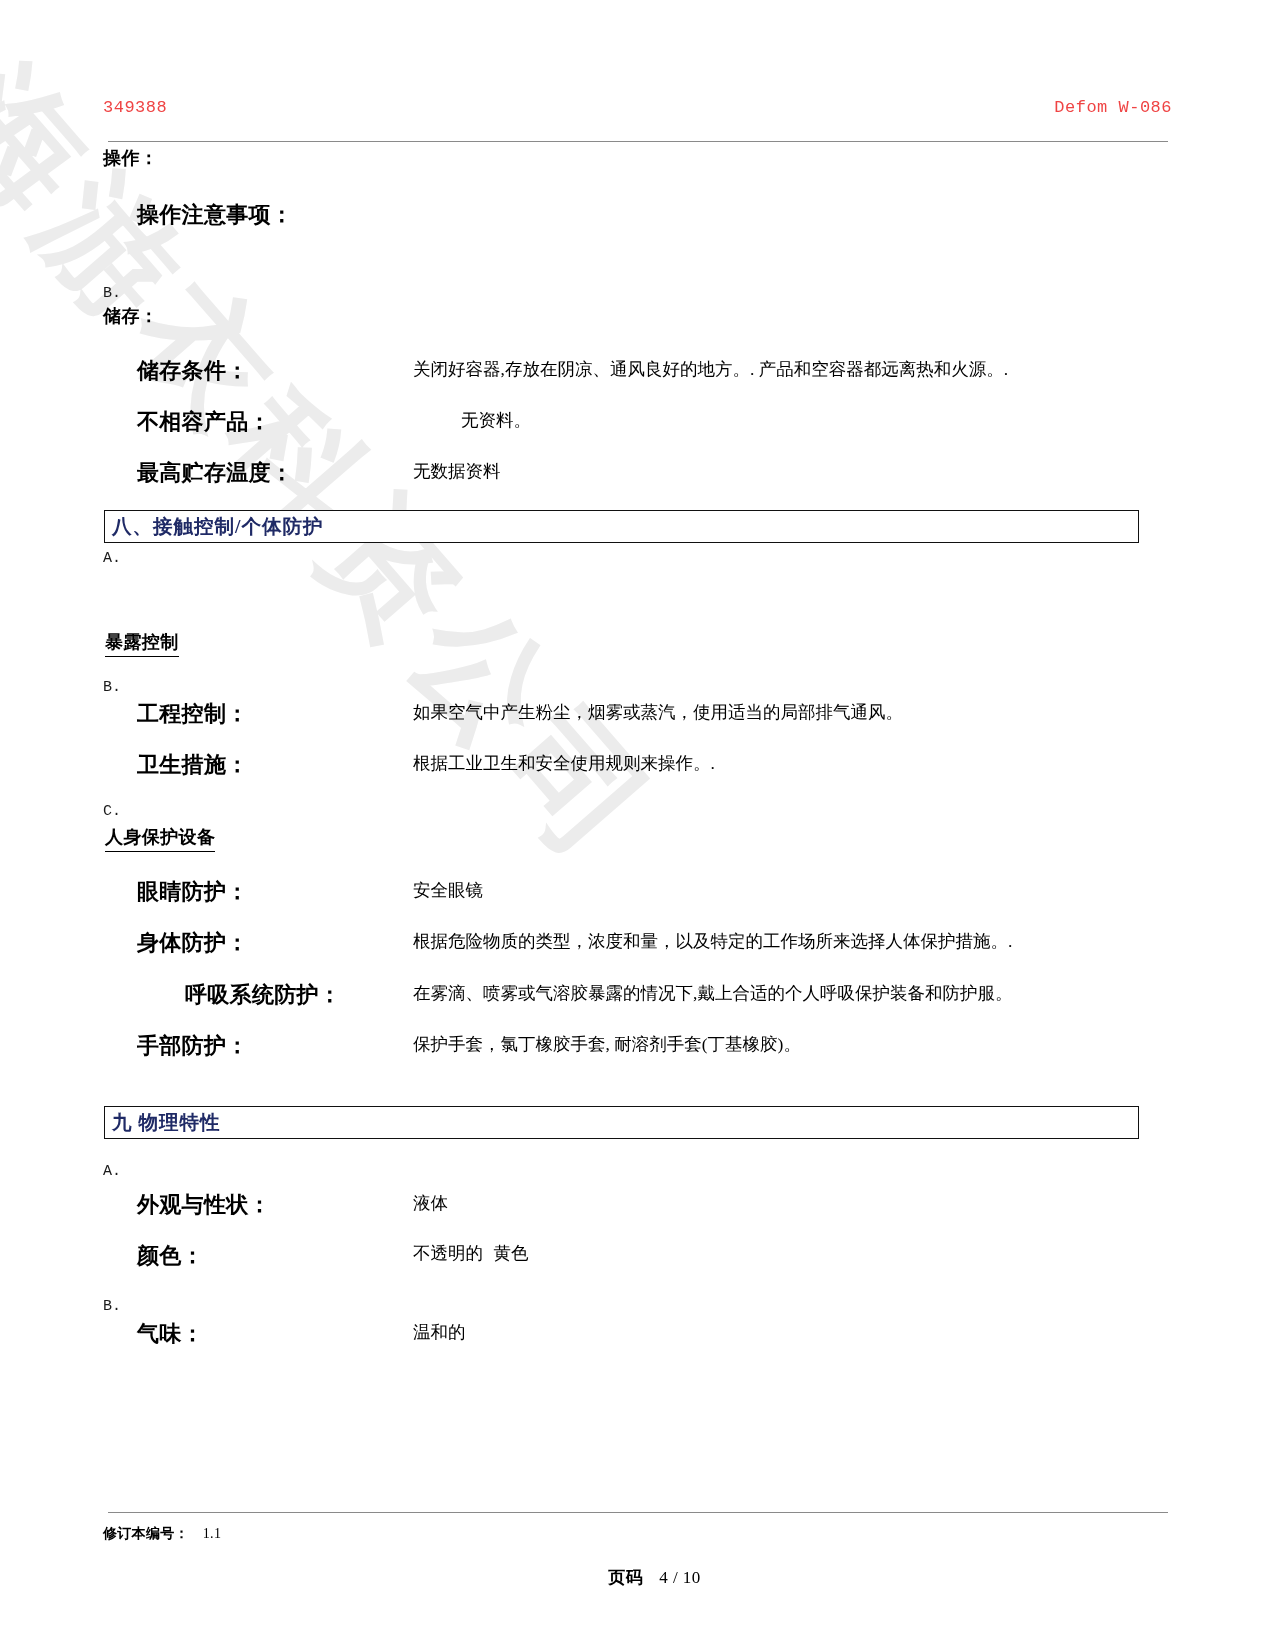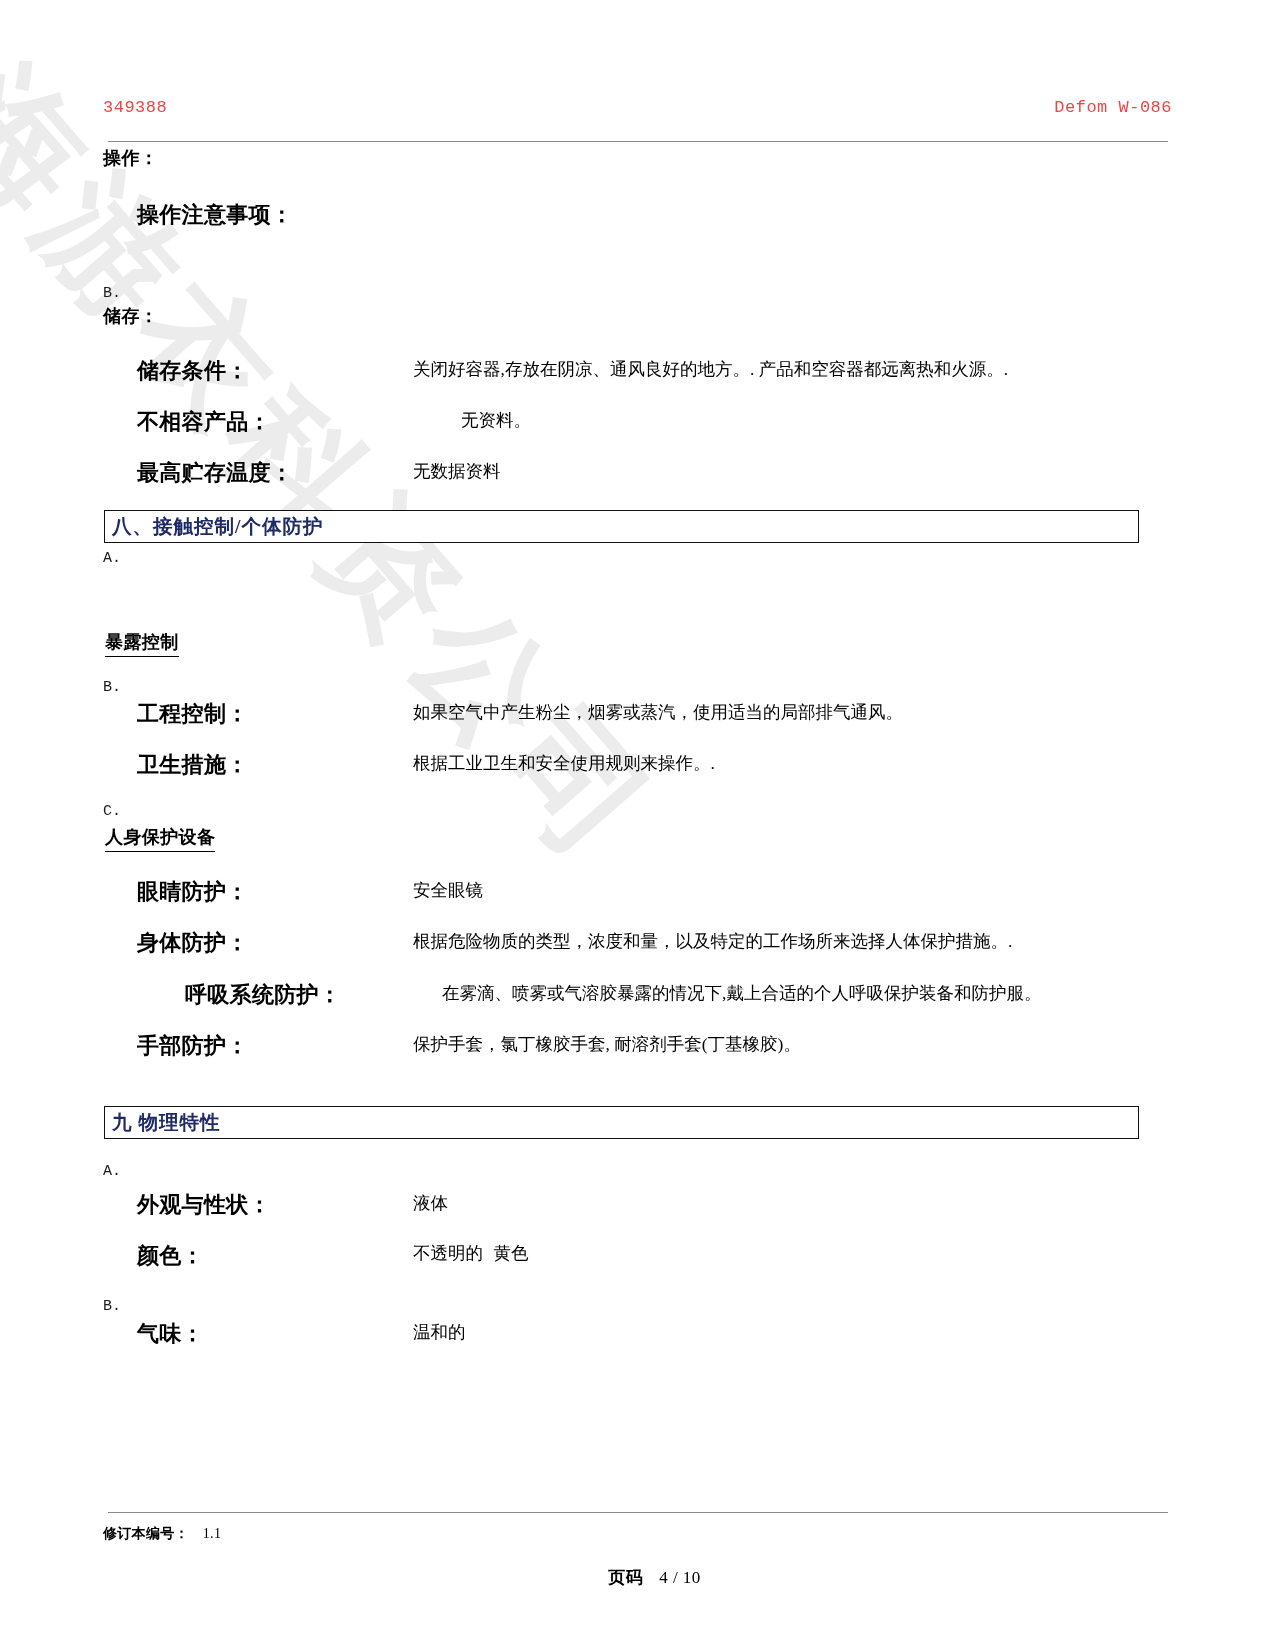--- a/index.html
+++ b/index.html
@@ -225,21 +225,21 @@
     <div class="blk letter" style="top:800px; left:103px;">C.</div>
     <div class="underlined" style="top:825px;">人身保护设备</div>
 
     <div class="label" style="top:877px;">眼睛防护：</div>
     <div class="value" style="top:877px;">安全眼镜</div>
 
     <div class="label" style="top:928px;text-align:right;">身体防护：</div>
     <div class="value" style="top:928px;">根据危险物质的类型，浓度和量，以及特定的工作场所来选择人体保护措施。.</div>
 
     <div class="label" style="top:980px;padding-left:48px;">呼吸系统防护：</div>
-    <div class="value" style="top:980px;margin-left:29px;">在雾滴、喷雾或气溶胶暴露的情况下,戴上合适的个人呼吸保护装备和防护服。</div>
+    <div class="value" style="top:980px;">在雾滴、喷雾或气溶胶暴露的情况下,戴上合适的个人呼吸保护装备和防护服。</div>
 
     <div class="label" style="top:1031px;">手部防护：</div>
     <div class="value" style="top:1031px;">保护手套，氯丁橡胶手套, 耐溶剂手套(丁基橡胶)。</div>
 
     <div class="section-bar" style="top:1106px;">
       <span>九 物理特性</span>
     </div>
 
     <div class="blk letter" style="top:1160px; left:103px;">A.</div>
 

